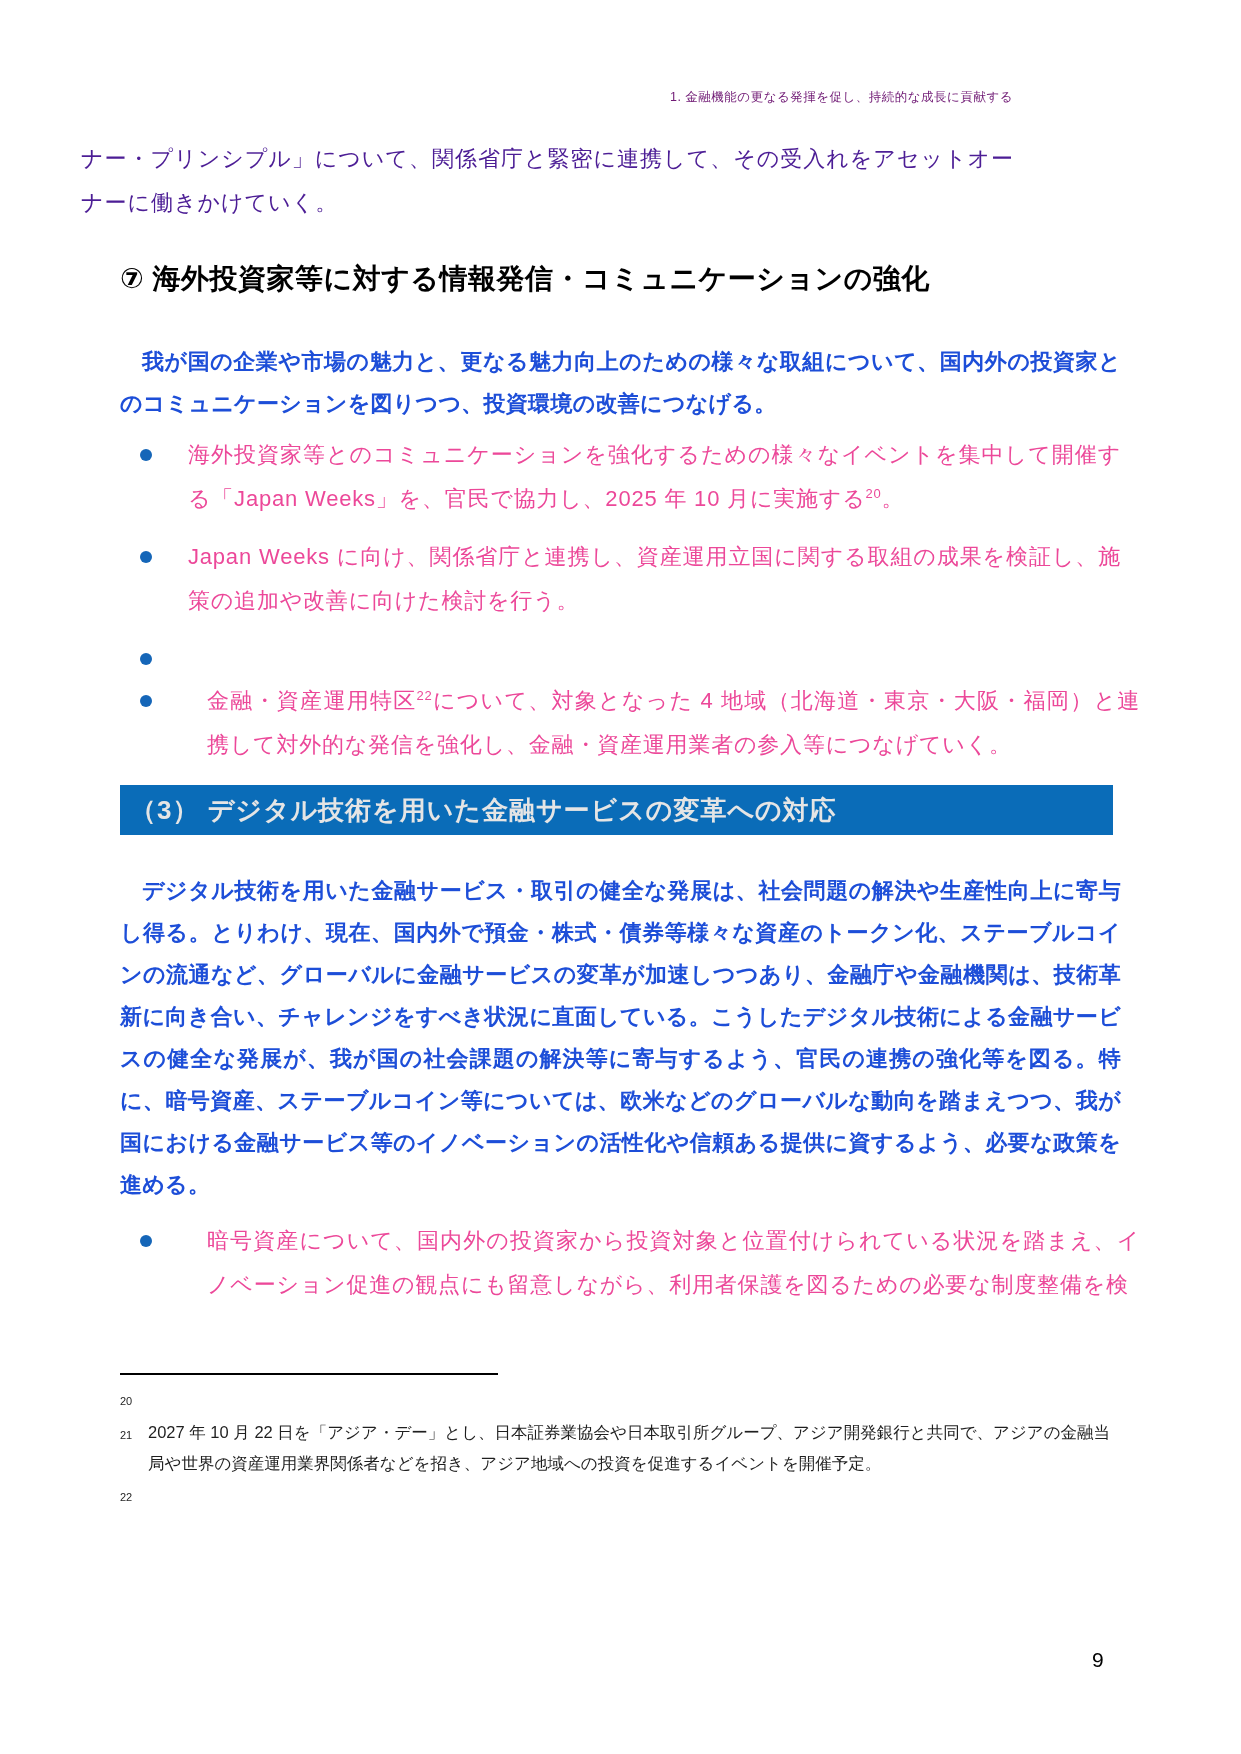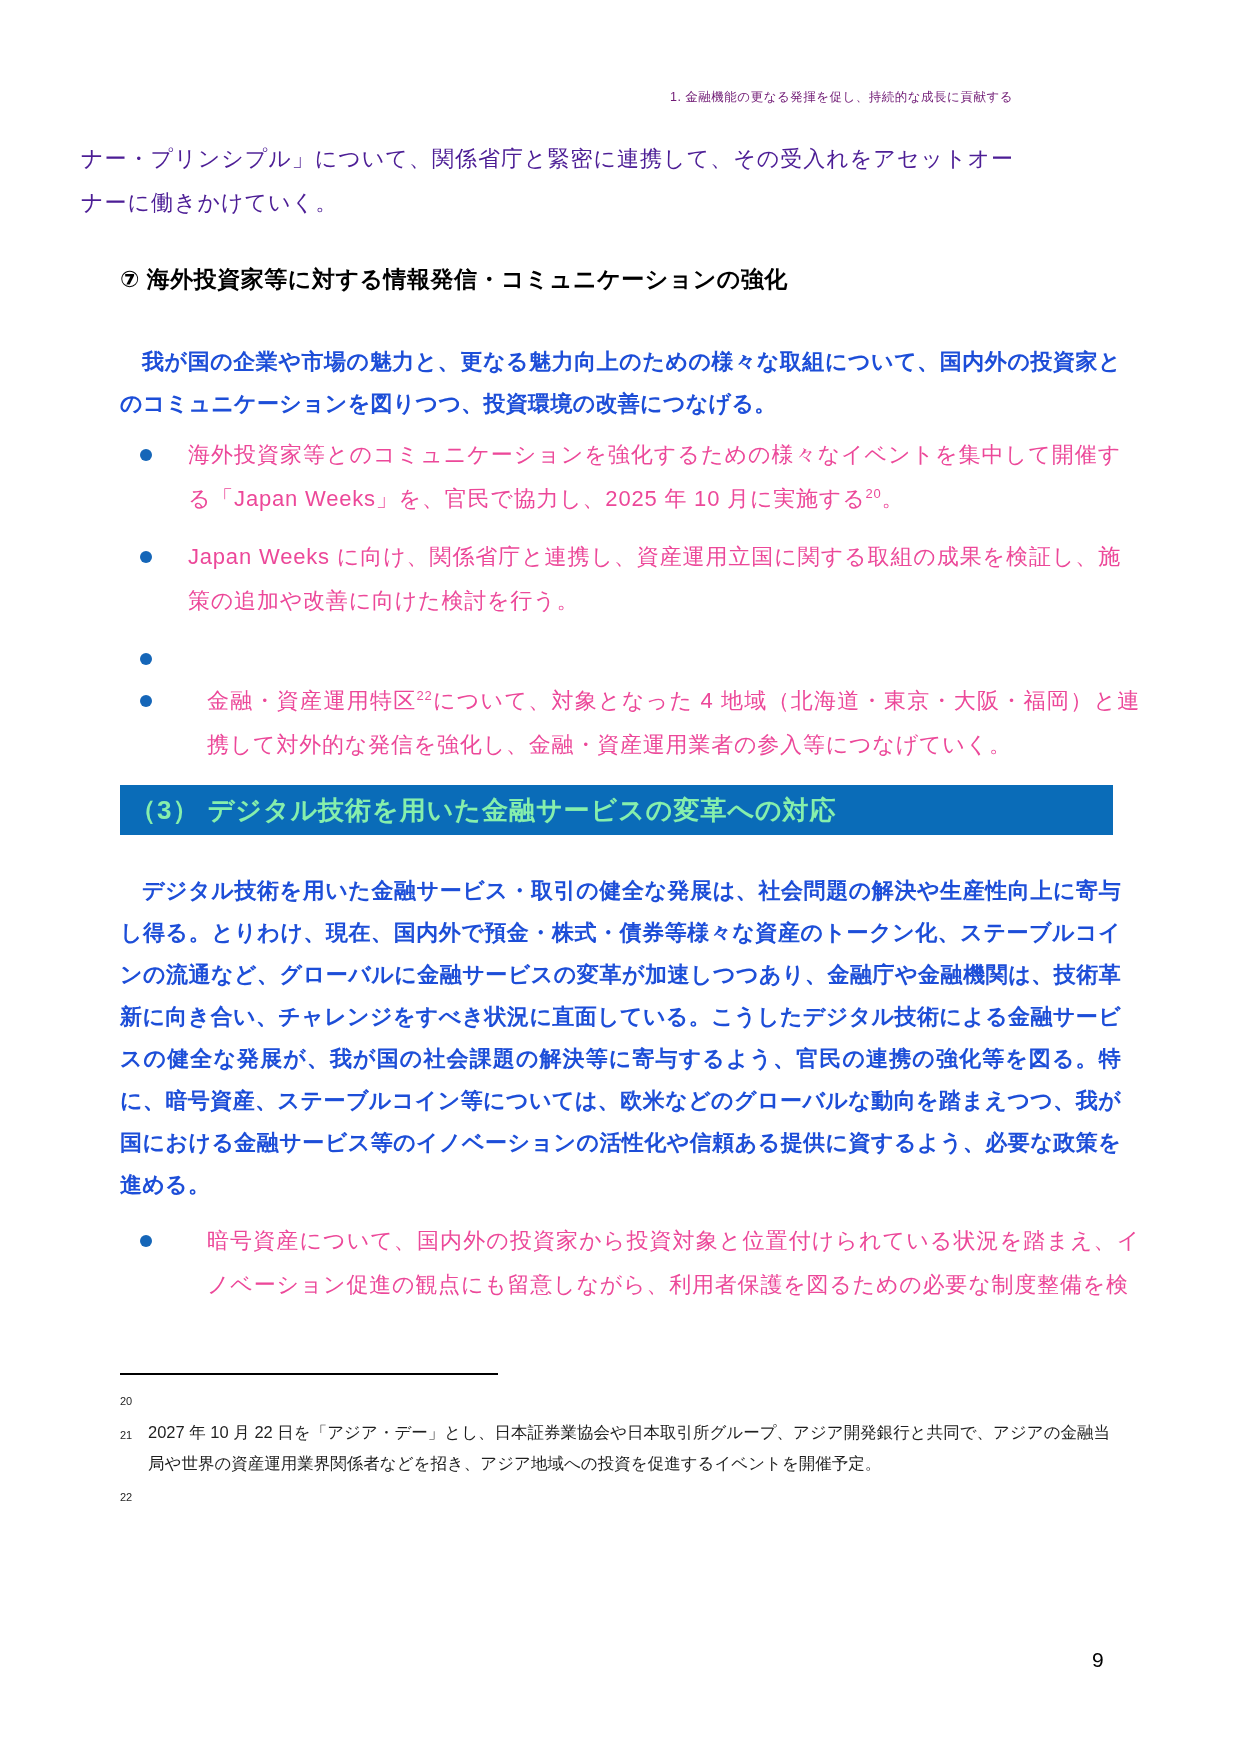--- a/index.html
+++ b/index.html
@@ -28,21 +28,21 @@
     width: 933px;
     font-size: 22px;
     line-height: 44px;
     letter-spacing: 1px;
     text-align: justify;
     color: #4c1d95;
     font-family: Liberation Mono, monospace;
   }
   .h7 {
     margin: 34px 0 0 120px;
-    font-size: 23px;
+    font-size: 28px;
     line-height: 36px;
     font-weight: 700;
     color: #000;
     letter-spacing: 0.5px;
   }
   .lead {
     margin: 44px 0 0 120px;
     width: 1001px;
     font-size: 22px;
     line-height: 42px;
@@ -74,21 +74,21 @@
     text-align: justify;
     color: #ec4899;
   }
   sup.bsup { font-size: 13px; line-height: 0; }
   sup.bsup:empty { display: none; }
   .banner {
     margin: 18px 0 0 120px;
     width: 993px;
     height: 50px;
     background: #0a6cb8;
-    color: #86efac;
+    color: #e5e5e5;
     font-size: 26px;
     font-weight: 700;
     letter-spacing: 1px;
     display: flex;
     align-items: center;
     padding-left: 10px;
     box-sizing: border-box;
   }
   .footnotes { margin: 66px 0 0 120px; }
   .fn-rule {

